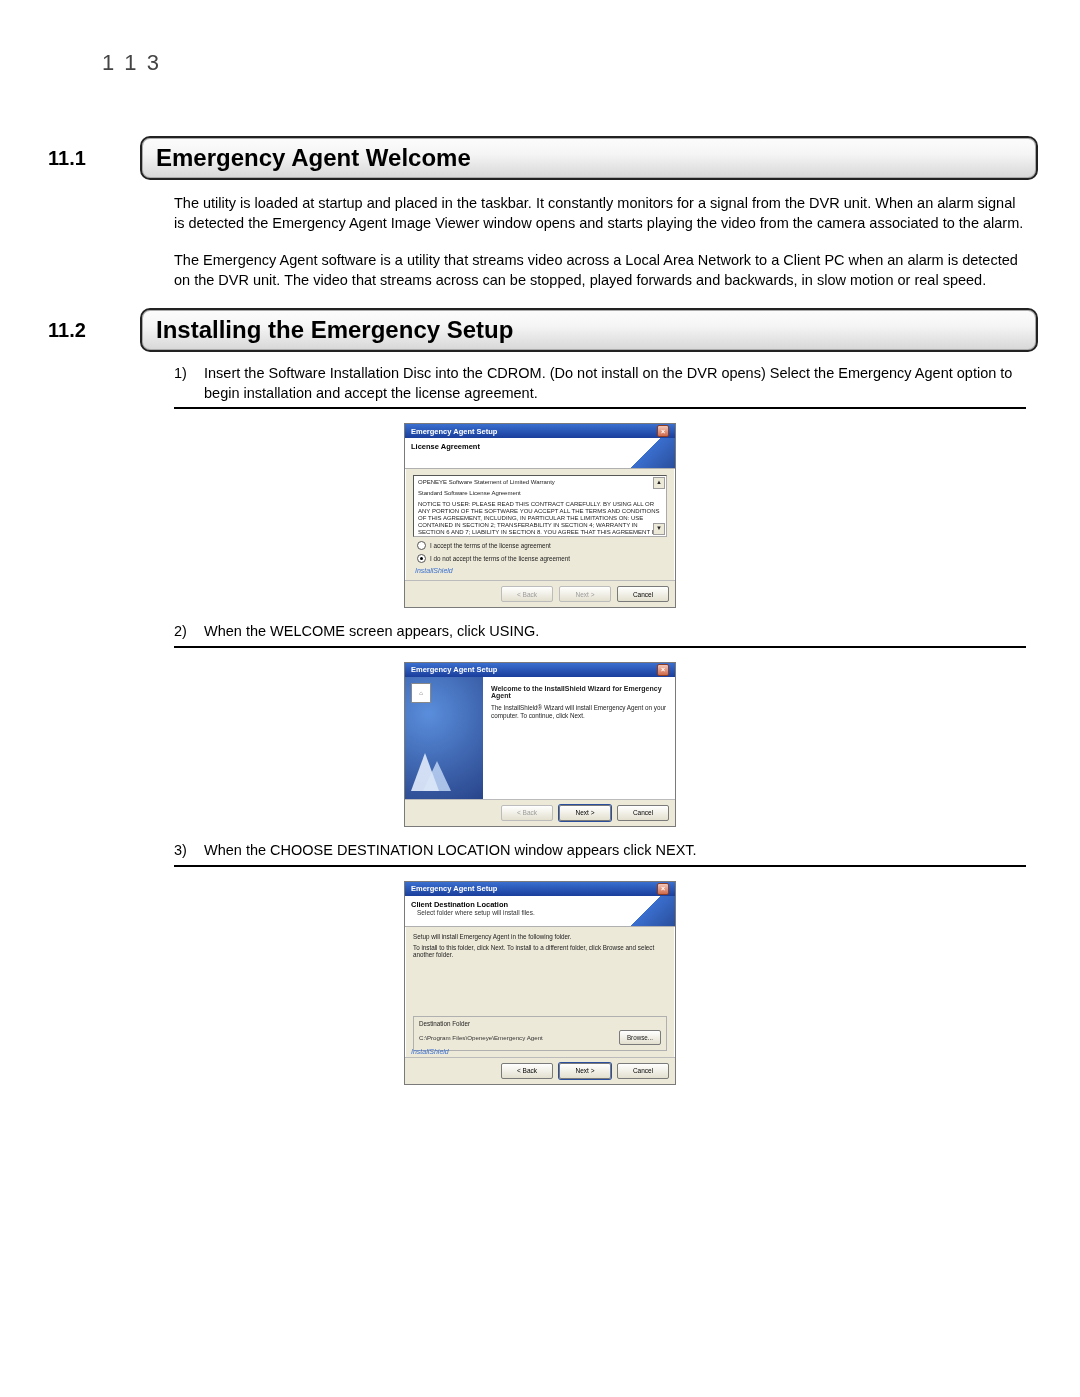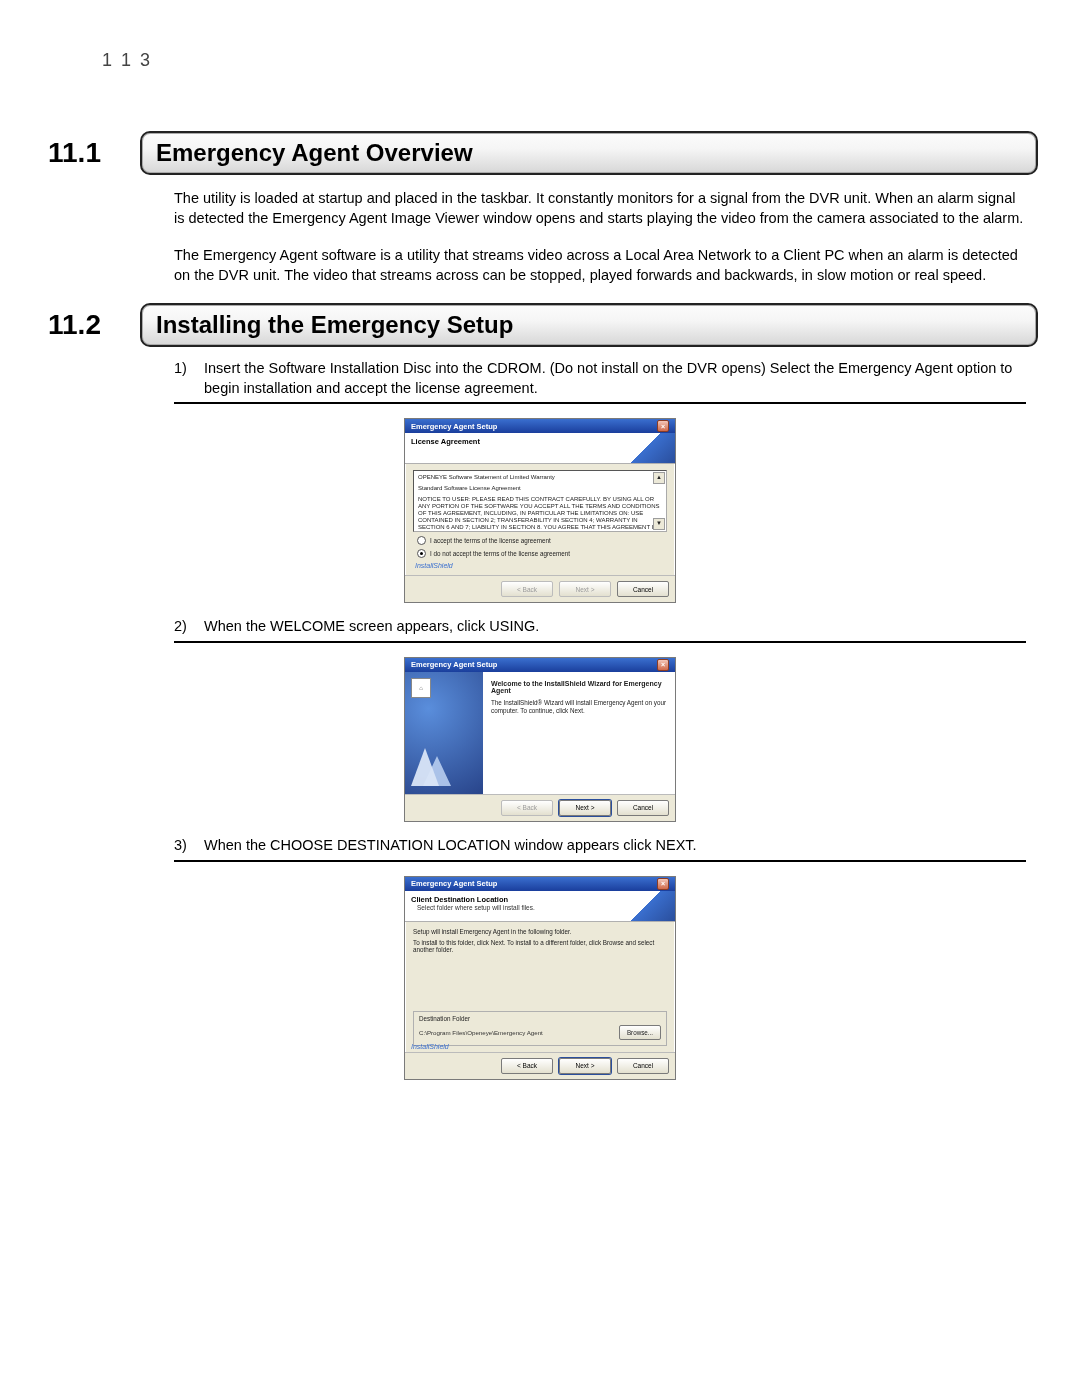--- a/index.html
+++ b/index.html
@@ -7,34 +7,34 @@
     padding: 0;
     background: #fff;
     font-family: Arial, Helvetica, sans-serif;
     color: #000;
     width: 1080px;
   }
   .page {
     padding: 50px 42px 60px 42px;
   }
   .pagenum {
-    font-size: 18px;
+    font-size: 22px;
     letter-spacing: 2px;
     color: #444;
     margin-left: 60px;
     margin-bottom: 60px;
   }
   .section-row {
     display: flex;
     align-items: stretch;
     margin-bottom: 12px;
   }
   .section-num {
     width: 92px;
-    font-size: 28px;
+    font-size: 20px;
     font-weight: bold;
     color: #000;
     display: flex;
     align-items: center;
     padding-left: 6px;
   }
   .section-title-box {
     flex: 1;
     border: 2px solid #222;
     border-radius: 10px;
@@ -216,21 +216,21 @@
 </style>
 </head>
 <body>
 
 <div class="page">
   <div class="pagenum">1 1 3</div>
 
   <div class="section-row">
     <div class="section-num">11.1</div>
     <div class="section-title-box">
-      <h2>Emergency Agent Overview</h2>
+      <h2>Emergency Agent Welcome</h2>
     </div>
   </div>
   <div class="body-text">
     <p>The utility is loaded at startup and placed in the taskbar. It constantly monitors for a signal from the DVR unit. When an alarm signal is detected the Emergency Agent Image Viewer window opens and starts playing the video from the camera associated to the alarm.</p>
     <p>The Emergency Agent software is a utility that streams video across a Local Area Network to a Client PC when an alarm is detected on the DVR unit. The video that streams across can be stopped, played forwards and backwards, in slow motion or real speed.</p>
   </div>
 
   <div class="section-row">
     <div class="section-num">11.2</div>
     <div class="section-title-box">

